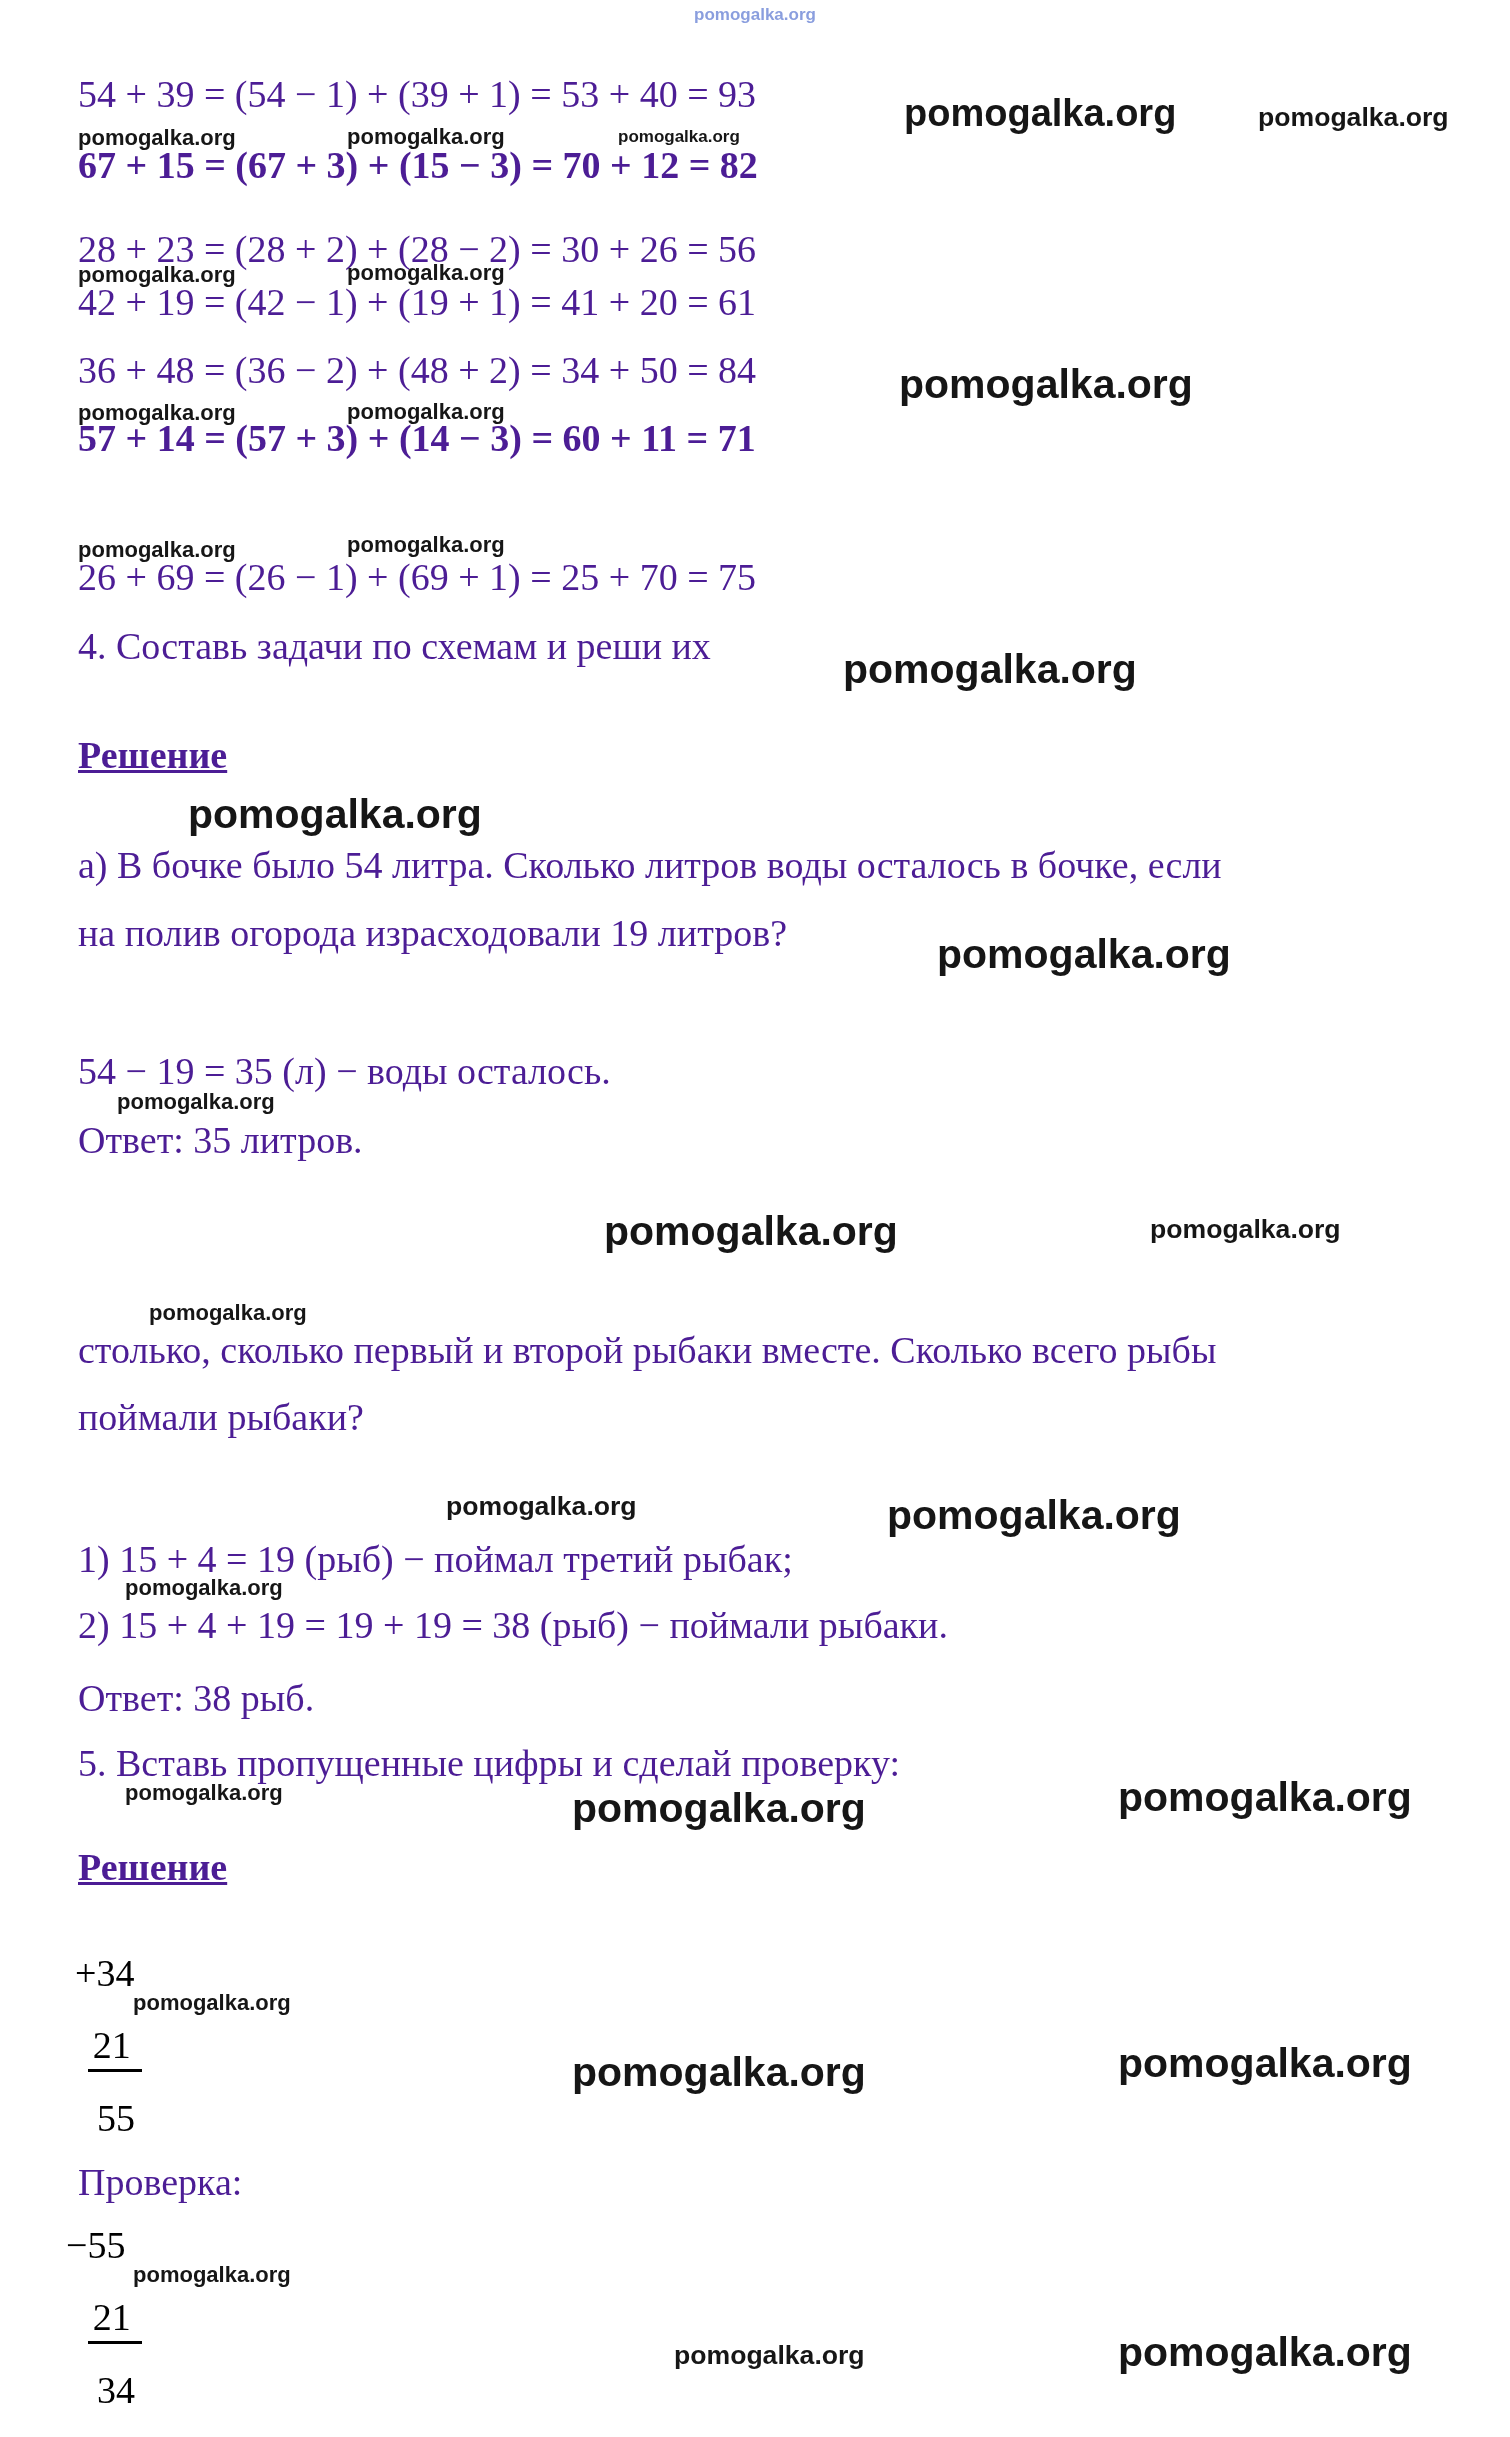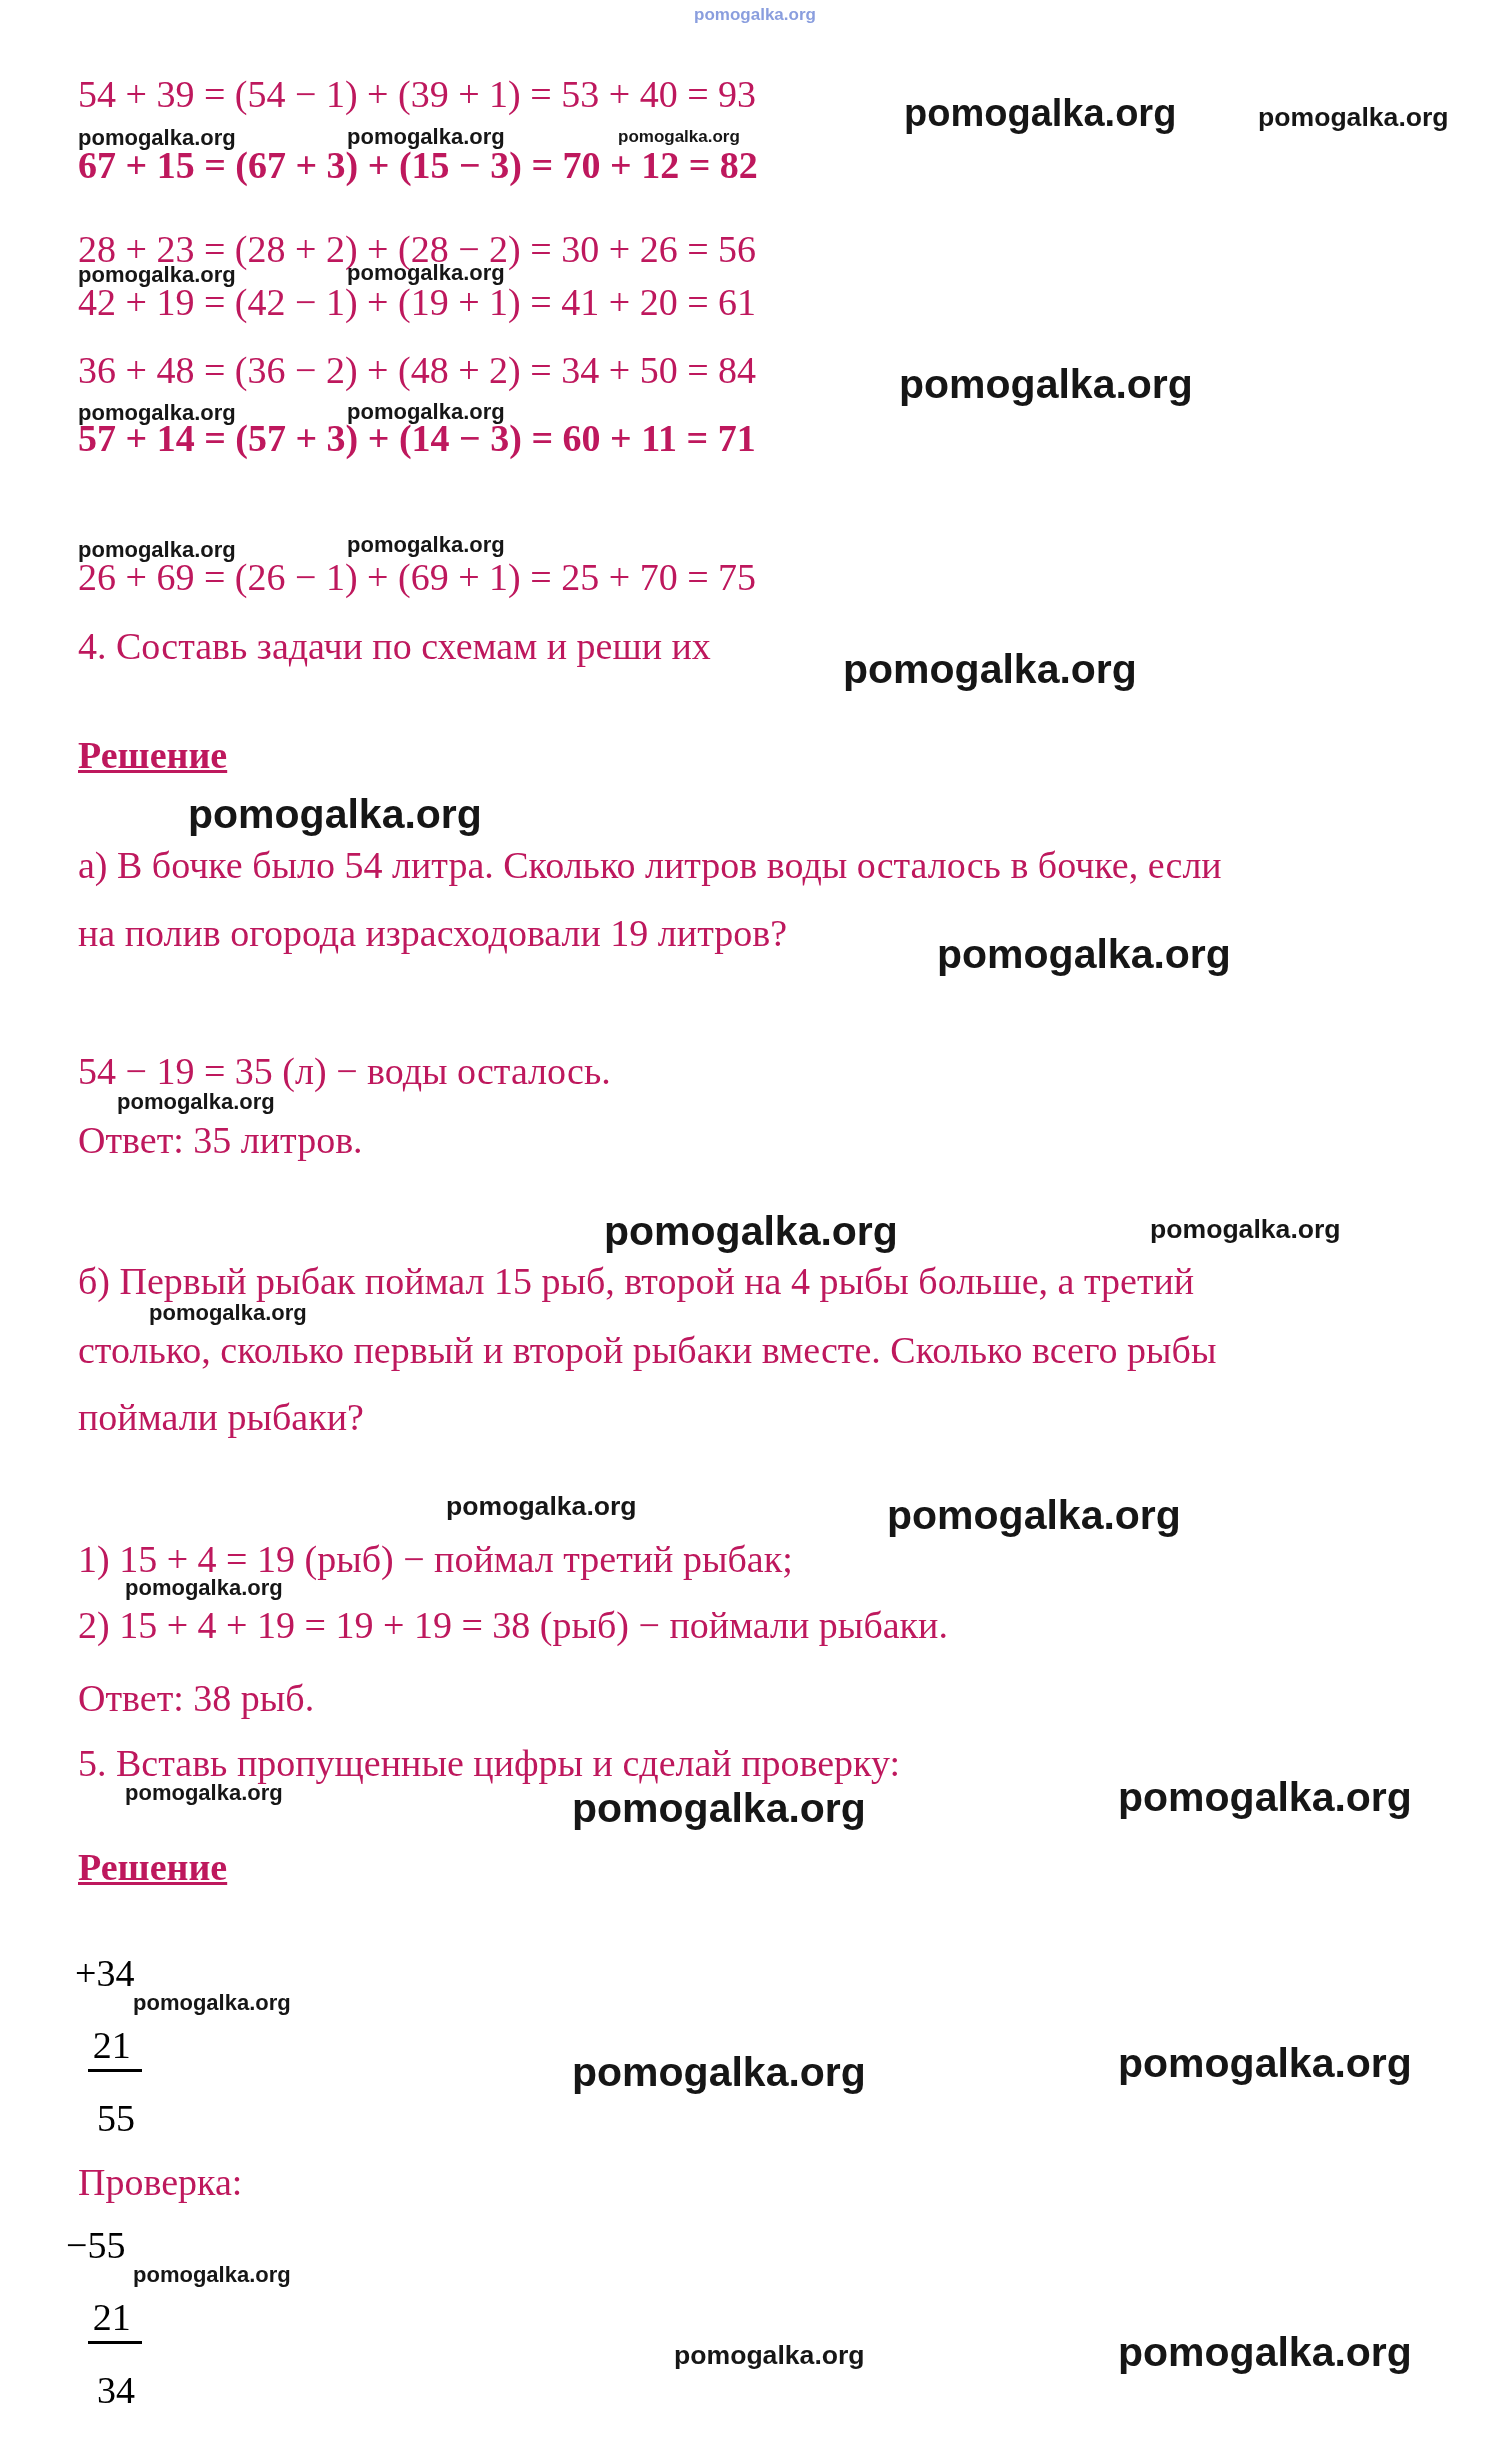--- a/index.html
+++ b/index.html
@@ -11,21 +11,21 @@
     background: #ffffff;
     font-family: "Liberation Serif", serif;
     color: #000000;
     overflow: hidden;
   }
   .txt {
     position: absolute;
     font-size: 38px;
     line-height: 1.1;
     white-space: nowrap;
-    color: #be185d;
+    color: #4c1d95;
   }
   .para { white-space: nowrap; }
   .bold-u {
     font-weight: bold;
     text-decoration: underline;
   }
   .wm {
     position: absolute;
     font-family: "Liberation Sans", sans-serif;
     font-weight: bold;
@@ -103,21 +103,20 @@
   <div class="txt para" style="left:78px; top:913px;">на полив огорода израсходовали 19 литров?</div>
   <div class="wm wm-xl" style="left:937px; top:931px;">pomogalka.org</div>
 
   <div class="txt" style="left:78px; top:1051px;">54 − 19 = 35 (л) − воды осталось.</div>
   <div class="wm wm-sm" style="left:117px; top:1089px;">pomogalka.org</div>
   <div class="txt" style="left:78px; top:1120px;">Ответ: 35 литров.</div>
 
   <div class="wm wm-xl" style="left:604px; top:1208px;">pomogalka.org</div>
   <div class="wm wm-md" style="left:1150px; top:1214px;">pomogalka.org</div>
 
-  <div class="txt para" style="left:78px; top:1261px;">б) Первый рыбак поймал 15 рыб, второй на 4 рыбы больше, а третий</div>
   <div class="wm wm-sm" style="left:149px; top:1300px;">pomogalka.org</div>
   <div class="txt para" style="left:78px; top:1330px;">столько, сколько первый и второй рыбаки вместе. Сколько всего рыбы</div>
   <div class="txt para" style="left:78px; top:1397px;">поймали рыбаки?</div>
 
   <div class="wm wm-md" style="left:446px; top:1491px;">pomogalka.org</div>
   <div class="wm wm-xl" style="left:887px; top:1492px;">pomogalka.org</div>
 
   <div class="txt" style="left:78px; top:1539px;">1) 15 + 4 = 19 (рыб) − поймал третий рыбак;</div>
   <div class="wm wm-sm" style="left:125px; top:1575px;">pomogalka.org</div>
   <div class="txt" style="left:78px; top:1605px;">2) 15 + 4 + 19 = 19 + 19 = 38 (рыб) − поймали рыбаки.</div>

